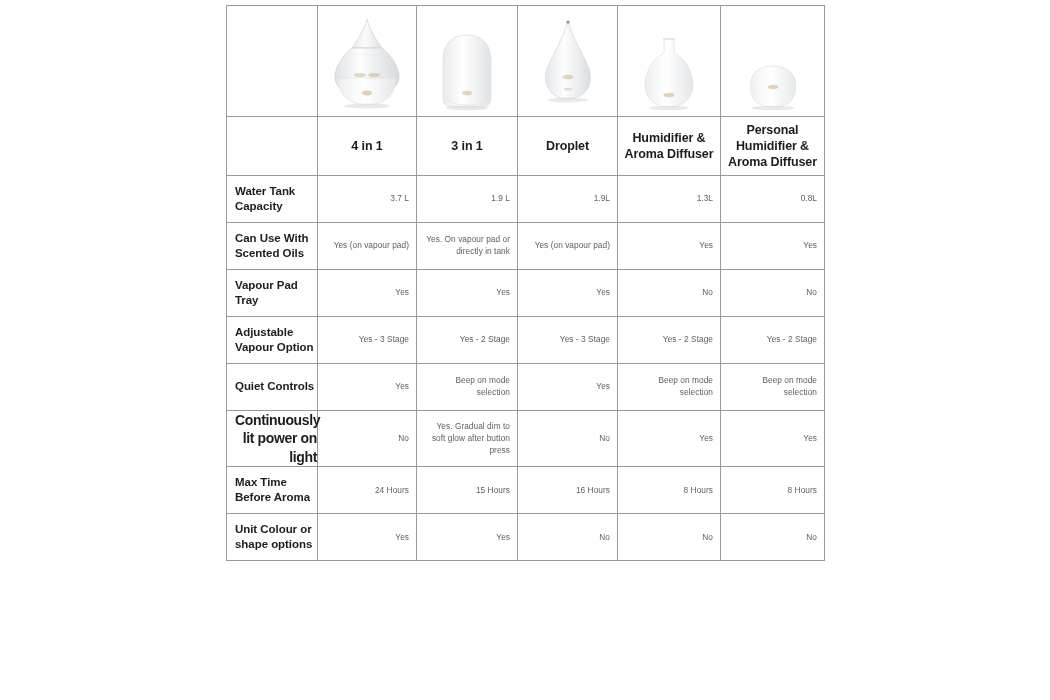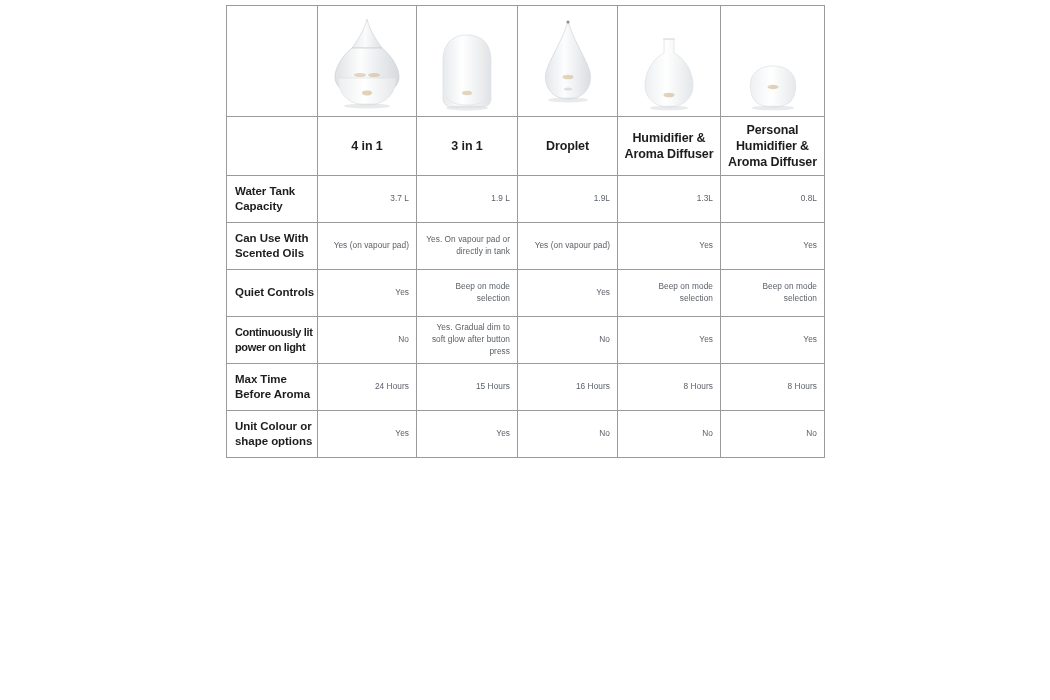--- a/index.html
+++ b/index.html
@@ -80,22 +80,23 @@
   .feature-label {
     display: block;
     font-size: 11.5px;
     font-weight: bold;
     line-height: 1.32;
     color: #1d1d1d;
     padding: 0 0 0 8px;
     letter-spacing: -0.05px;
   }
   .feature-label.tight {
-    font-size: 11px;
+    font-size: 14px;
     letter-spacing: -0.35px;
+    text-align: right;
   }
 
   
   .cell-value {
     display: block;
     font-size: 8.3px;
     line-height: 1.42;
     color: #5b6168;
     padding: 0 7px 0 7px;
     letter-spacing: 0.05px;
@@ -288,21 +289,61 @@
             <span class="cell-value">Yes (on vapour pad)</span>
           </td>
         <td>
             <span class="cell-value">Yes</span>
           </td>
         <td>
             <span class="cell-value">Yes</span>
           </td>
       </tr>
 
-
+      <tr class="data-row">
+        <td>
+            <span class="feature-label">Vapour Pad Tray</span>
+          </td>
+        <td>
+            <span class="cell-value">Yes</span>
+          </td>
+        <td>
+            <span class="cell-value">Yes</span>
+          </td>
+        <td>
+            <span class="cell-value">Yes</span>
+          </td>
+        <td>
+            <span class="cell-value">No</span>
+          </td>
+        <td>
+            <span class="cell-value">No</span>
+          </td>
+      </tr>
+
+      <tr class="data-row">
+        <td>
+            <span class="feature-label">Adjustable Vapour Option</span>
+          </td>
+        <td>
+            <span class="cell-value">Yes - 3 Stage</span>
+          </td>
+        <td>
+            <span class="cell-value">Yes - 2 Stage</span>
+          </td>
+        <td>
+            <span class="cell-value">Yes - 3 Stage</span>
+          </td>
+        <td>
+            <span class="cell-value">Yes - 2 Stage</span>
+          </td>
+        <td>
+            <span class="cell-value">Yes - 2 Stage</span>
+          </td>
+      </tr>
 
       <tr class="data-row">
         <td>
             <span class="feature-label">Quiet Controls</span>
           </td>
         <td>
             <span class="cell-value">Yes</span>
           </td>
         <td>
             <span class="cell-value">Beep on mode selection</span>

